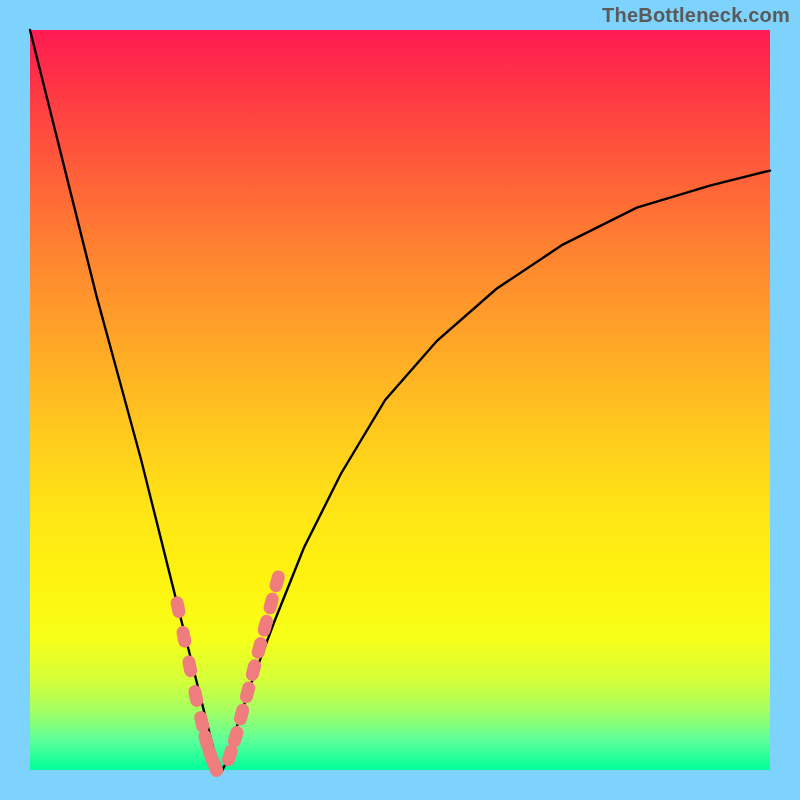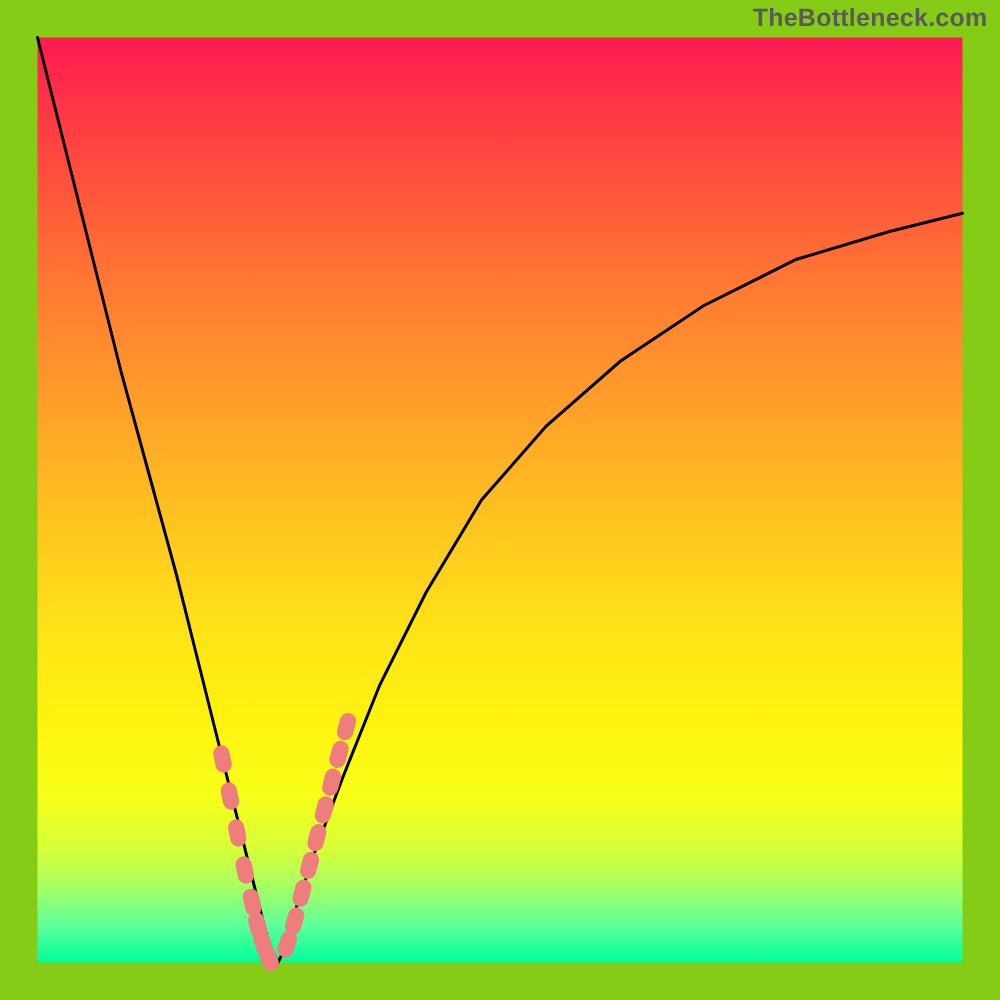--- a/index.html
+++ b/index.html
@@ -10,21 +10,21 @@
     overflow: hidden;
     background: #000;
     font-family: Arial, Helvetica, sans-serif;
   }
   .frame {
     position: absolute;
     left: 0;
     top: 0;
     width: 800px;
     height: 800px;
-    background: #84cc16;
+    background: #7dd3fc;
   }
   .plot-area {
     position: absolute;
     left: 30px;
     top: 30px;
     width: 740px;
     height: 740px;
     background: linear-gradient(to bottom,
       #ff1a53 0%,
       #ff3744 8%,

